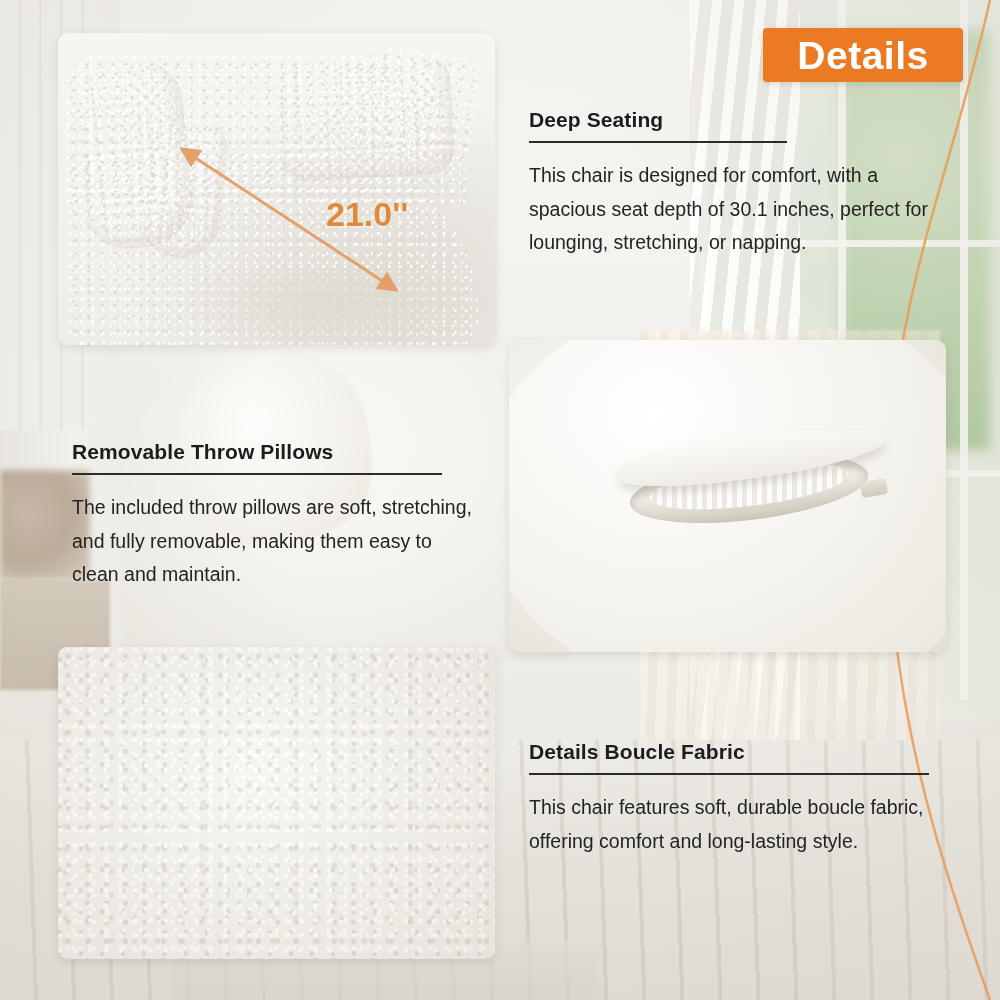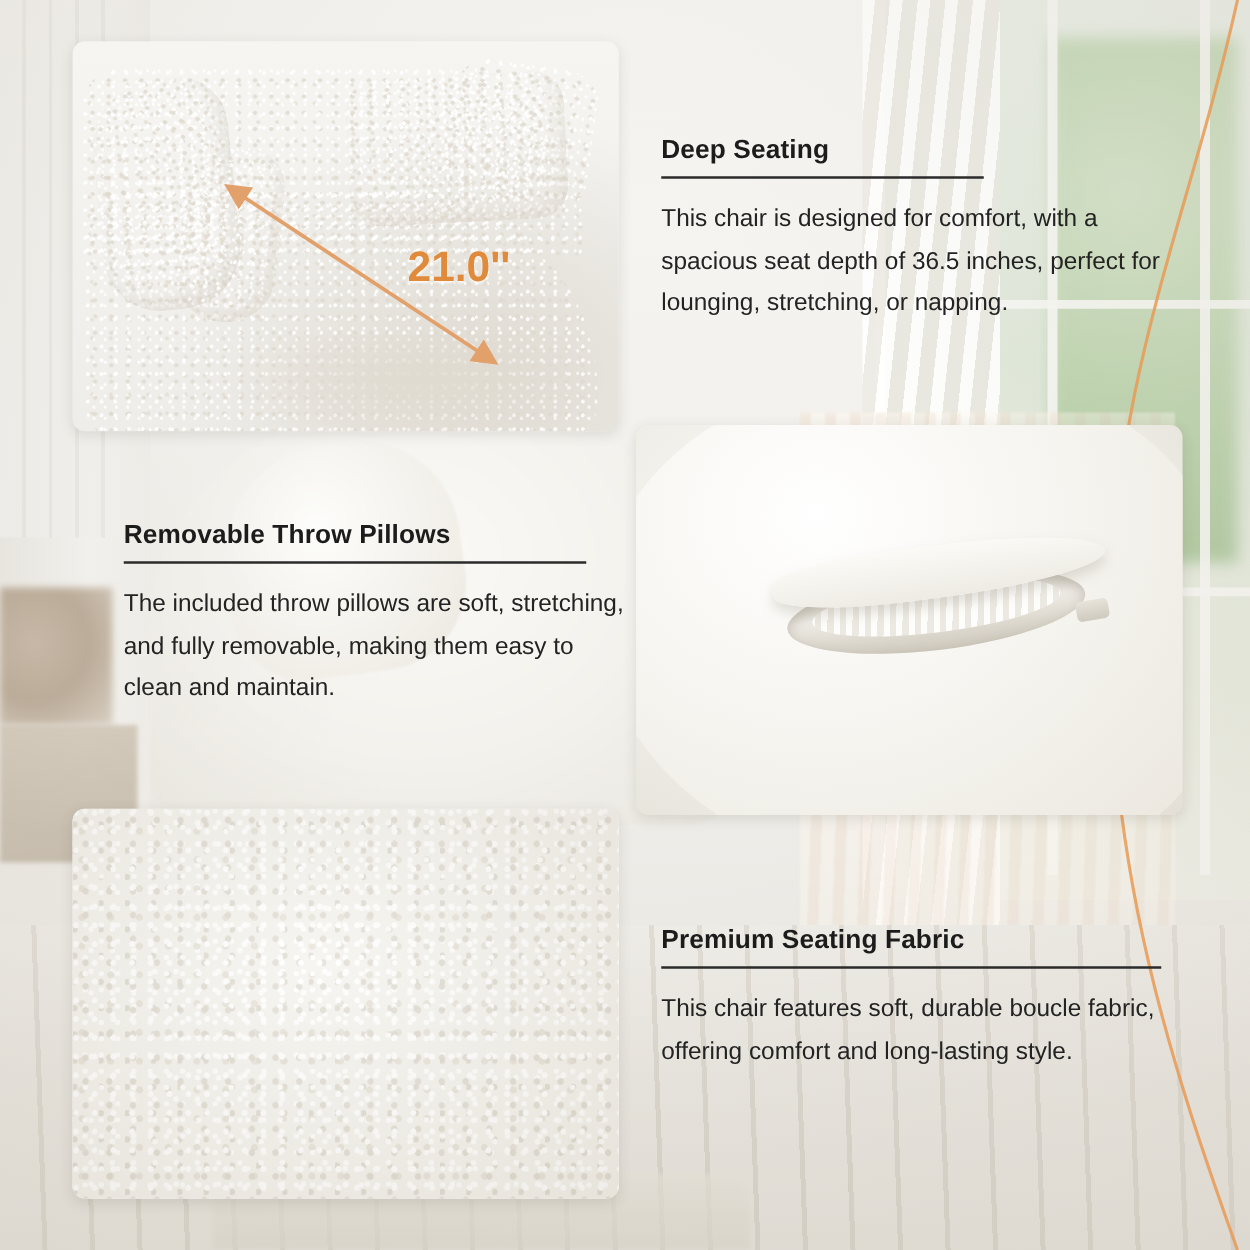--- a/index.html
+++ b/index.html
@@ -373,21 +373,21 @@
   .tb-body {
     font-size: 19.5px;
     line-height: 1.72;
     color: #232323;
     margin: 0;
   }
 
   #text-deep-seating { left: 529px; top: 108px; width: 420px; }
   #text-deep-seating .tb-rule { width: 258px; }
 
-  #text-pillows { left: 72px; top: 416px; width: 400px; margin-left: 27px; }
+  #text-pillows { left: 72px; top: 440px; width: 400px; }
   #text-pillows .tb-rule { width: 370px; }
 
   #text-fabric { left: 529px; top: 740px; width: 420px; }
   #text-fabric .tb-rule { width: 400px; }
 </style>
 </head>
 <body>
 
 <div id="page">
 
@@ -409,20 +409,23 @@
   <div class="bg-floor-lines"></div>
   <div class="bg-rug"></div>
   <div class="bg-sofa"></div>
   <div class="bg-sofa-cushion"></div>
   <div class="bg-vignette"></div>
 
   <svg class="swoosh" viewBox="0 0 260 1000">
     <path d="M250 0 C 210 180, 150 300, 148 500 C 146 700, 200 860, 250 1000" fill="none" stroke="#e79a55" stroke-width="2.5" opacity="0.85"></path>
   </svg>
 
+  <div class="details-badge">
+    <span>Details</span>
+  </div>
 
   <div class="photo" id="photo-seating">
     <div class="seat-back boucle-tex"></div>
     <div class="seat-body boucle-tex"></div>
     <div class="seat-body-shadow"></div>
     <div class="pillow-d boucle-tex"></div>
     <div class="pillow-c boucle-tex"></div>
     <div class="pillow-a boucle-tex"></div>
     <div class="pillow-b boucle-tex"></div>
 
@@ -450,28 +453,28 @@
   </div>
 
   <div class="photo" id="photo-fabric">
     <div class="fabric-tex"></div>
     <div class="fabric-shade"></div>
   </div>
 
   <div class="text-block" id="text-deep-seating">
     <h2 class="tb-title">Deep Seating</h2>
     <div class="tb-rule"></div>
-    <p class="tb-body">This chair is designed for comfort, with a spacious seat depth of 36.5 inches, perfect for lounging, stretching, or napping.</p>
+    <p class="tb-body">This chair is designed for comfort, with a spacious seat depth of 30.1 inches, perfect for lounging, stretching, or napping.</p>
   </div>
 
   <div class="text-block" id="text-pillows">
     <h2 class="tb-title">Removable Throw Pillows</h2>
     <div class="tb-rule"></div>
     <p class="tb-body">The included throw pillows are soft, stretching, and fully removable, making them easy to clean and maintain.</p>
   </div>
 
   <div class="text-block" id="text-fabric">
-    <h2 class="tb-title">Premium Seating Fabric</h2>
+    <h2 class="tb-title">Details Boucle Fabric</h2>
     <div class="tb-rule"></div>
     <p class="tb-body">This chair features soft, durable boucle fabric, offering comfort and long-lasting style.</p>
   </div>
 
 </div>
 
 </body></html>

